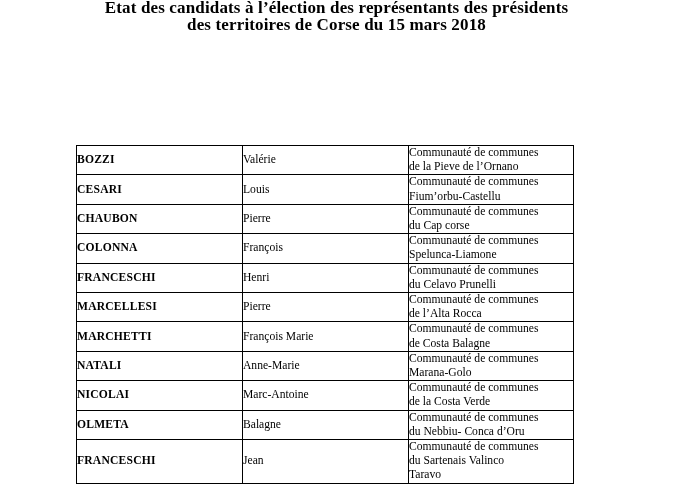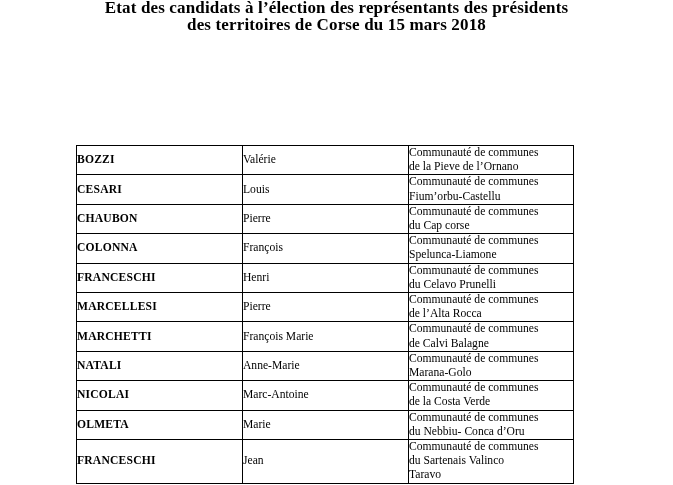--- a/index.html
+++ b/index.html
@@ -135,42 +135,42 @@
         <td class="cell-entity">
           <span class="entity-line">Communauté de communes</span>
           <span class="entity-line">de l’Alta Rocca</span>
         </td>
       </tr>
       <tr>
         <td class="cell-surname">MARCHETTI</td>
         <td class="cell-forename">François Marie</td>
         <td class="cell-entity">
           <span class="entity-line">Communauté de communes</span>
-          <span class="entity-line">de Calvi Balagne</span>
+          <span class="entity-line">de Costa Balagne</span>
         </td>
       </tr>
       <tr>
         <td class="cell-surname">NATALI</td>
         <td class="cell-forename">Anne-Marie</td>
         <td class="cell-entity">
           <span class="entity-line">Communauté de communes</span>
           <span class="entity-line">Marana-Golo</span>
         </td>
       </tr>
       <tr>
         <td class="cell-surname">NICOLAI</td>
         <td class="cell-forename">Marc-Antoine</td>
         <td class="cell-entity">
           <span class="entity-line">Communauté de communes</span>
           <span class="entity-line">de la Costa Verde</span>
         </td>
       </tr>
       <tr>
         <td class="cell-surname">OLMETA</td>
-        <td class="cell-forename">Marie</td>
+        <td class="cell-forename">Balagne</td>
         <td class="cell-entity">
           <span class="entity-line">Communauté de communes</span>
           <span class="entity-line">du Nebbiu- Conca d’Oru</span>
         </td>
       </tr>
       <tr>
         <td class="cell-surname">FRANCESCHI</td>
         <td class="cell-forename">Jean</td>
         <td class="cell-entity">
           <span class="entity-line">Communauté de communes</span>

